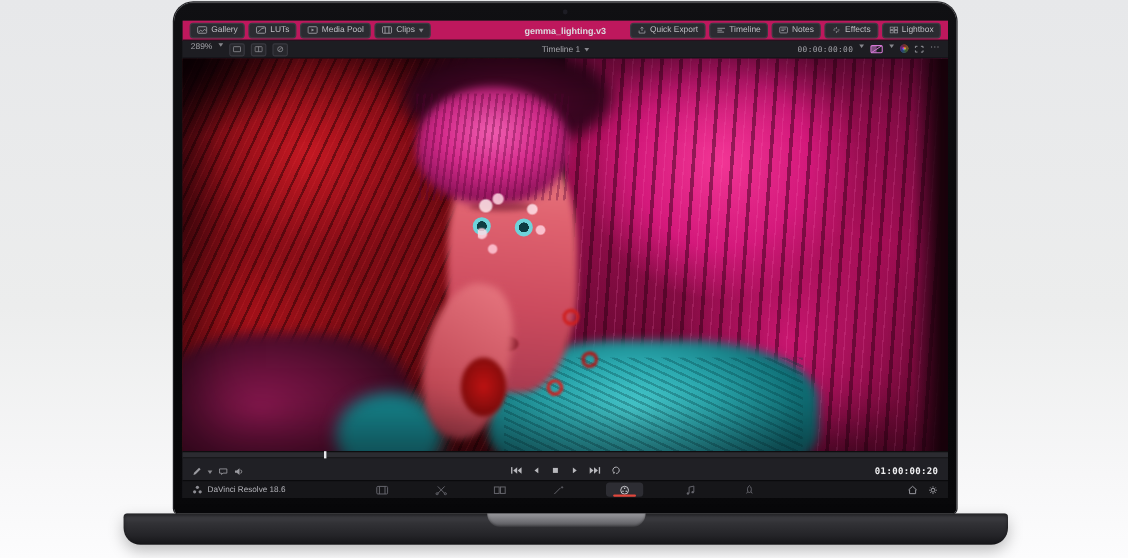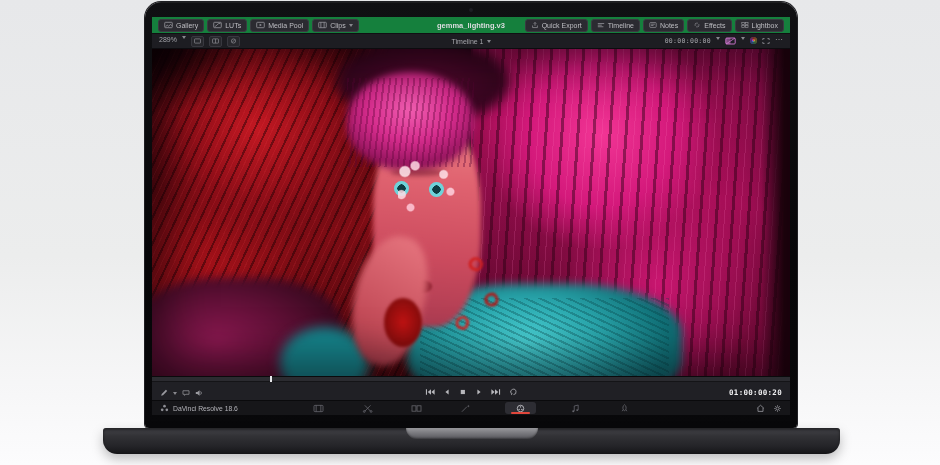--- a/index.html
+++ b/index.html
@@ -30,21 +30,21 @@
     box-shadow:0 5px 12px rgba(0,0,0,.25), inset 0 2px 3px rgba(0,0,0,.5);
   }
   .scoop{
     position:absolute;left:50%;top:0;width:132px;height:11px;margin-left:-66px;
     background:linear-gradient(180deg,#98989c,#6a6a6f 70%,#55555a);
     border-radius:0 0 12px 12px;
     box-shadow:inset 0 -1px 2px rgba(0,0,0,.35);
   }
   
   .row1{
-    height:16px;flex:0 0 16px;background:#15803d;border-bottom:1px solid #101013;
+    height:16px;flex:0 0 16px;background:#be185d;border-bottom:1px solid #101013;
     display:flex;align-items:center;padding:0 6px;position:relative;
   }
   .group{display:flex;align-items:center;gap:3px;}
   .group.right{margin-left:auto;}
   .chip{
     display:flex;align-items:center;gap:3px;height:11px;padding:0 5px;
     background:#2b2b31;border:1px solid #3b3b42;border-radius:3px;color:#bebec3;
     white-space:nowrap;cursor:default;
   }
   .chip .ic{flex:0 0 auto;color:#96969c;}

